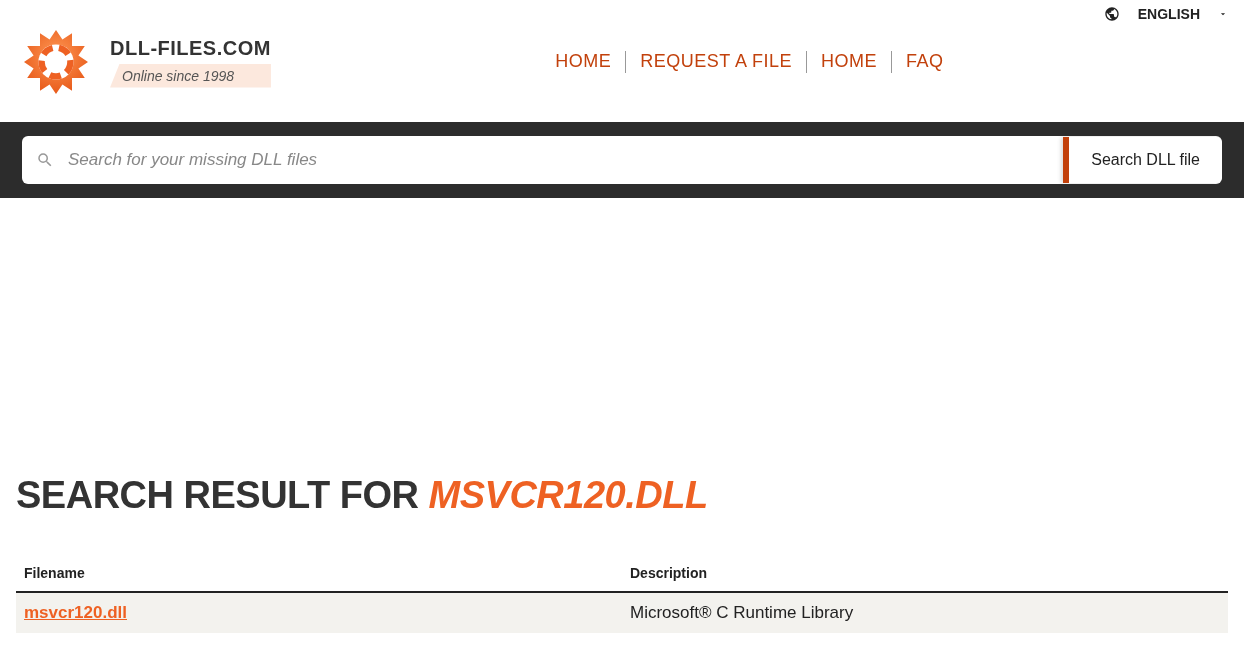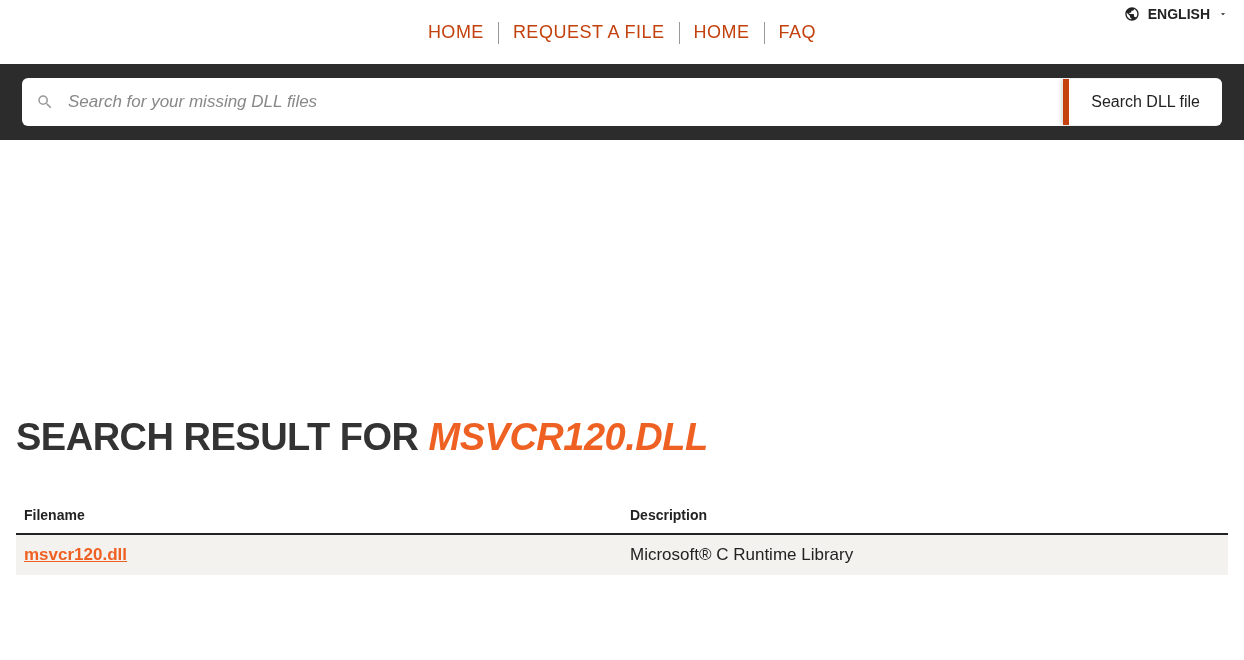--- a/index.html
+++ b/index.html
@@ -13,21 +13,21 @@
       color: #222;
     }
     .top-bar {
       display: flex;
       justify-content: flex-end;
       padding: 6px 16px 0 16px;
     }
     .lang-selector {
       display: flex;
       align-items: center;
-      gap: 8px;
+      gap: 18px;
       font-size: 14px;
       font-weight: 600;
       cursor: pointer;
       color: #222;
     }
     .header {
       display: flex;
       align-items: center;
       padding: 0 16px 20px 16px;
     }
@@ -169,20 +169,39 @@
       <path d="M12 2C6.48 2 2 6.48 2 12s4.48 10 10 10 10-4.48 10-10S17.52 2 12 2zm-1 17.93c-3.95-.49-7-3.85-7-7.93 0-.62.08-1.21.21-1.79L9 15v1c0 1.1.9 2 2 2v1.93zm6.9-2.54c-.26-.81-1-1.39-1.9-1.39h-1v-3c0-.55-.45-1-1-1H8v-2h2c.55 0 1-.45 1-1V7h2c1.1 0 2-.9 2-2v-.41c2.93 1.19 5 4.06 5 7.41 0 2.08-.8 3.97-2.1 5.39z"></path>
     </svg>
     <span>ENGLISH</span>
     <svg width="10" height="10" viewBox="0 0 24 24" fill="#222">
       <path d="M7 10l5 5 5-5z"></path>
     </svg>
   </div>
 </div>
 
 <header class="header">
+  <div class="logo-section">
+    <svg class="logo-icon" viewBox="0 0 100 100">
+      <defs>
+        <radialGradient id="gearGrad" cx="50%" cy="40%" r="60%">
+          <stop offset="0%" stop-color="#ff9a56"></stop>
+          <stop offset="100%" stop-color="#e85a1a"></stop>
+        </radialGradient>
+      </defs>
+      <g fill="url(#gearGrad)">
+        <path d="M50 10 L58 22 L70 14 L70 30 L86 30 L78 42 L90 50 L78 58 L86 70 L70 70 L70 86 L58 78 L50 90 L42 78 L30 86 L30 70 L14 70 L22 58 L10 50 L22 42 L14 30 L30 30 L30 14 L42 22 Z"></path>
+      </g>
+      <circle cx="50" cy="50" r="22" fill="#fff"></circle>
+      <circle cx="50" cy="50" r="18" fill="none" stroke="#ee6123" stroke-width="8" stroke-dasharray="14 8"></circle>
+    </svg>
+    <div class="brand-text">
+      <span class="site-name">DLL-FILES.COM</span>
+      <span class="tagline">Online since 1998</span>
+    </div>
+  </div>
 
   <nav class="main-nav">
     <a href="#">HOME</a>
     <a href="#">REQUEST A FILE</a>
     <a href="#">HOME</a>
     <a href="#">FAQ</a>
   </nav>
 </header>
 
 <div class="search-bar-wrapper">

